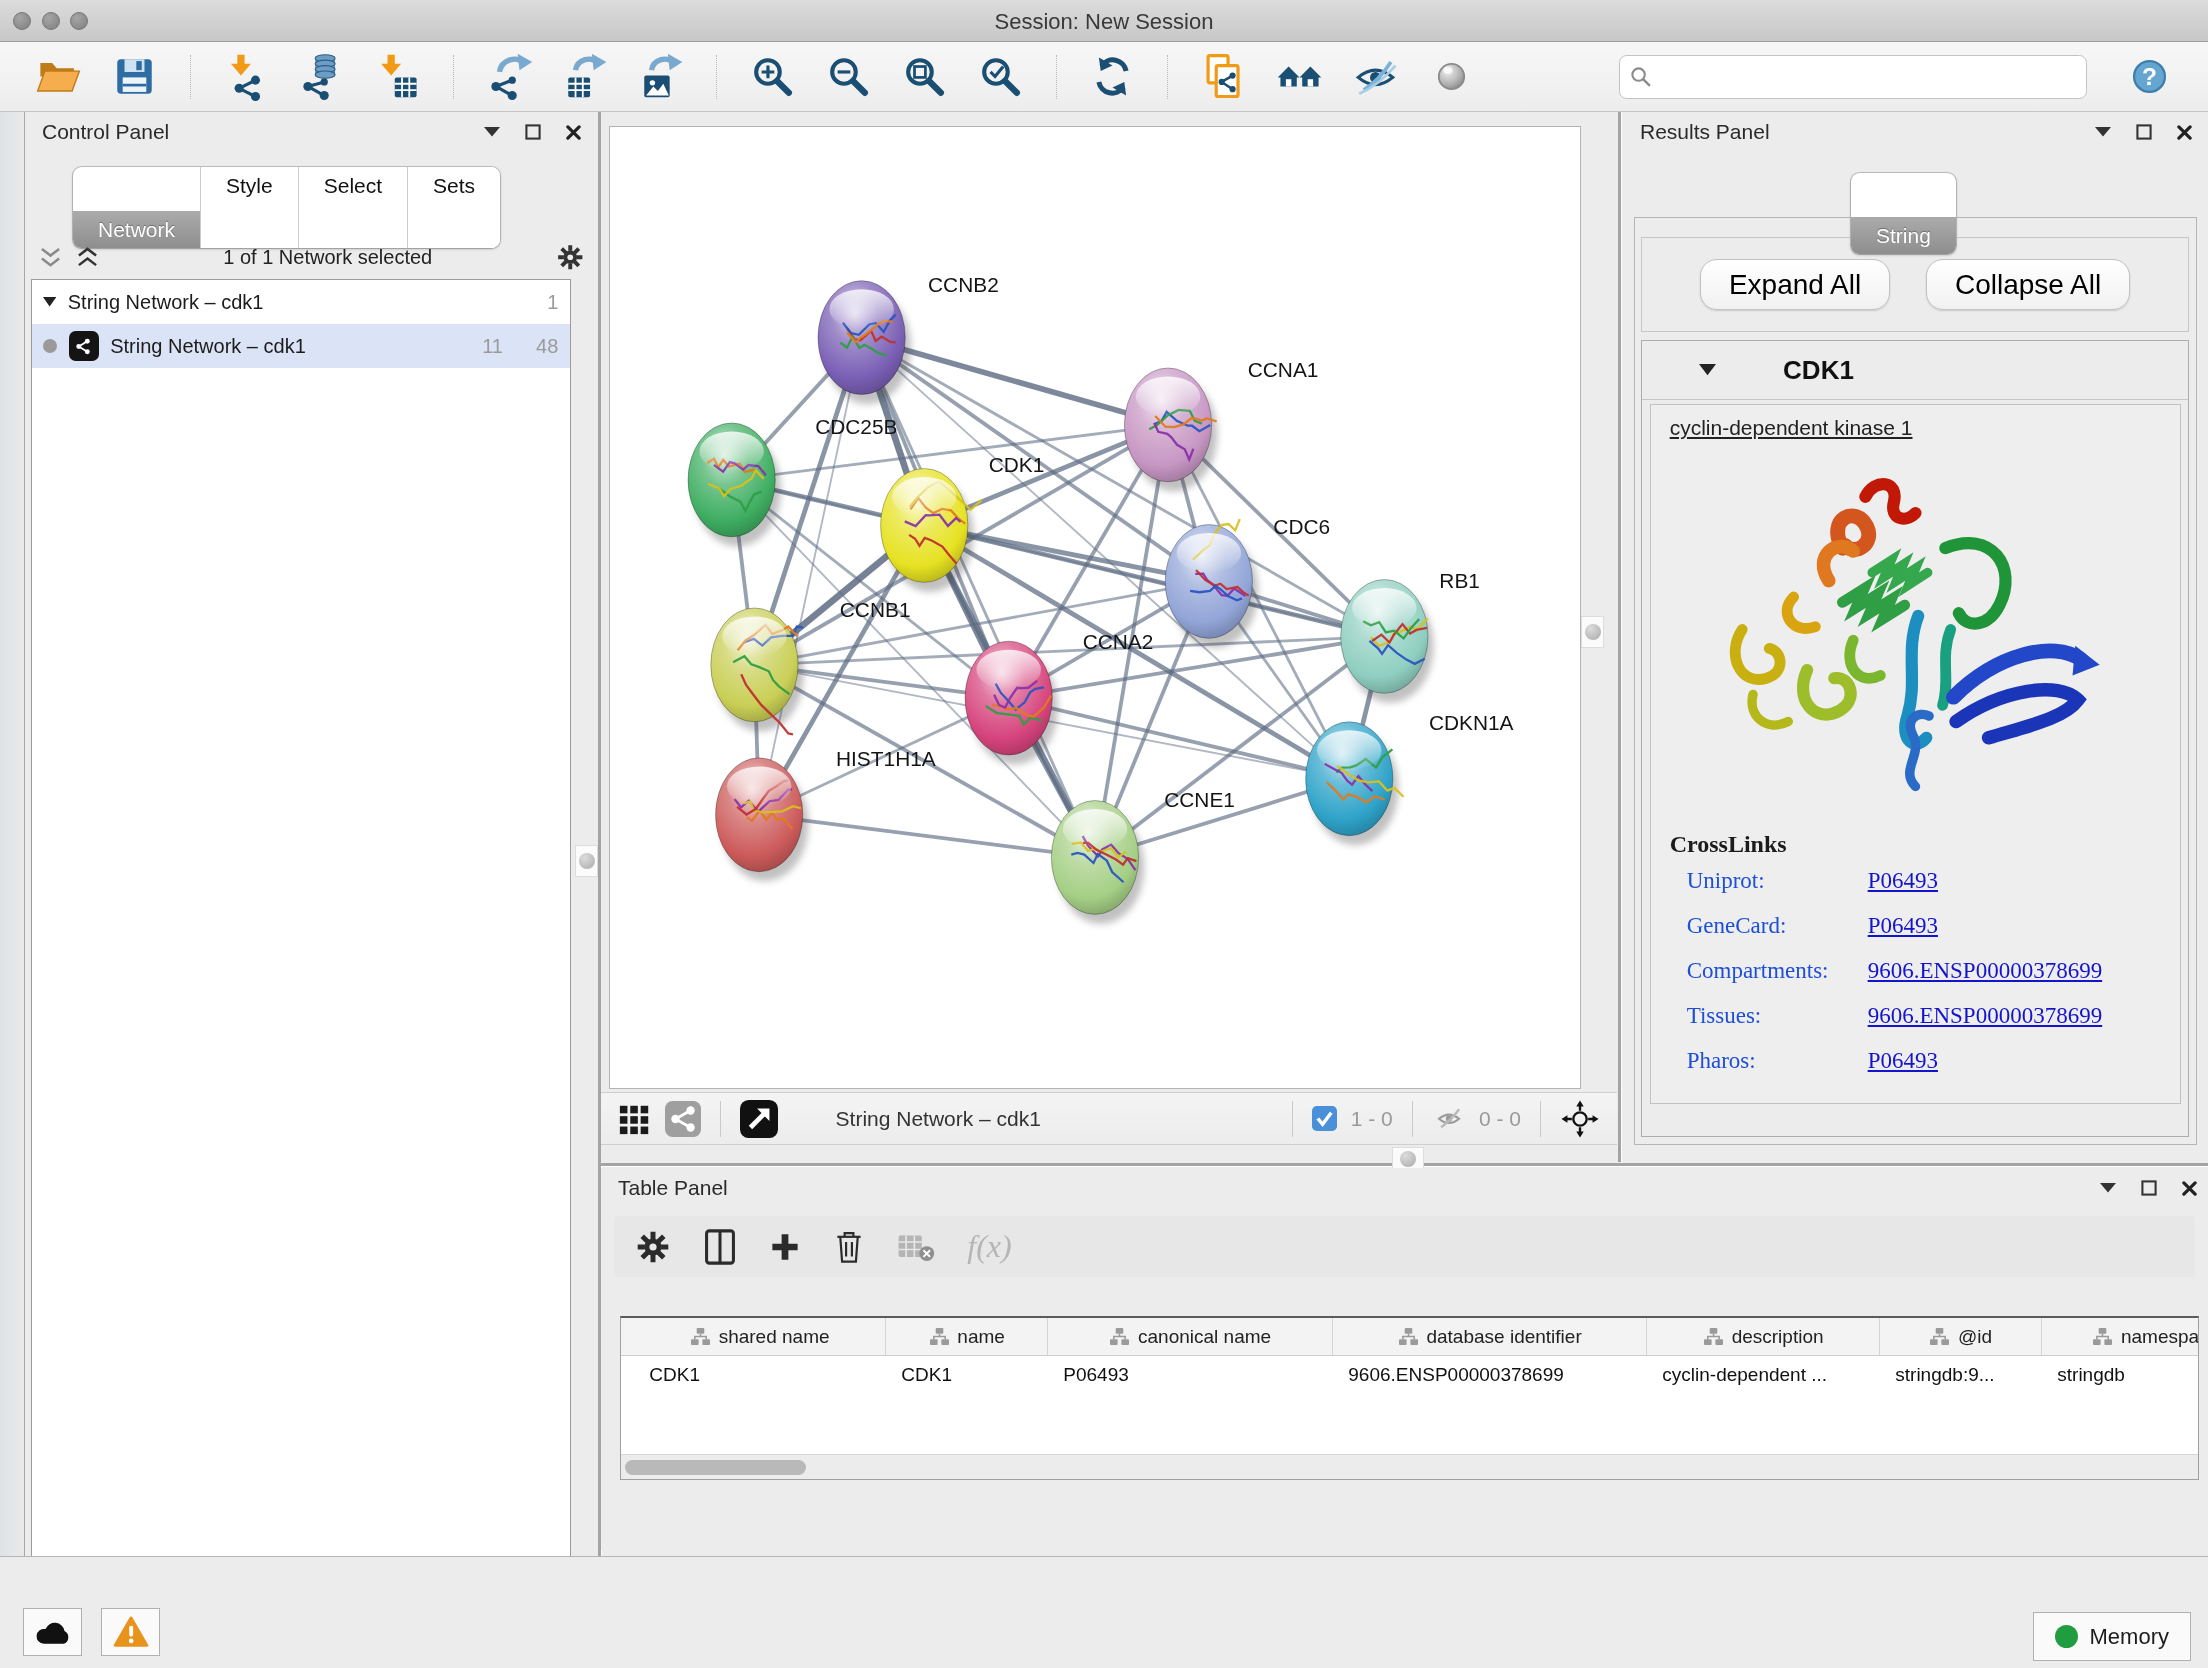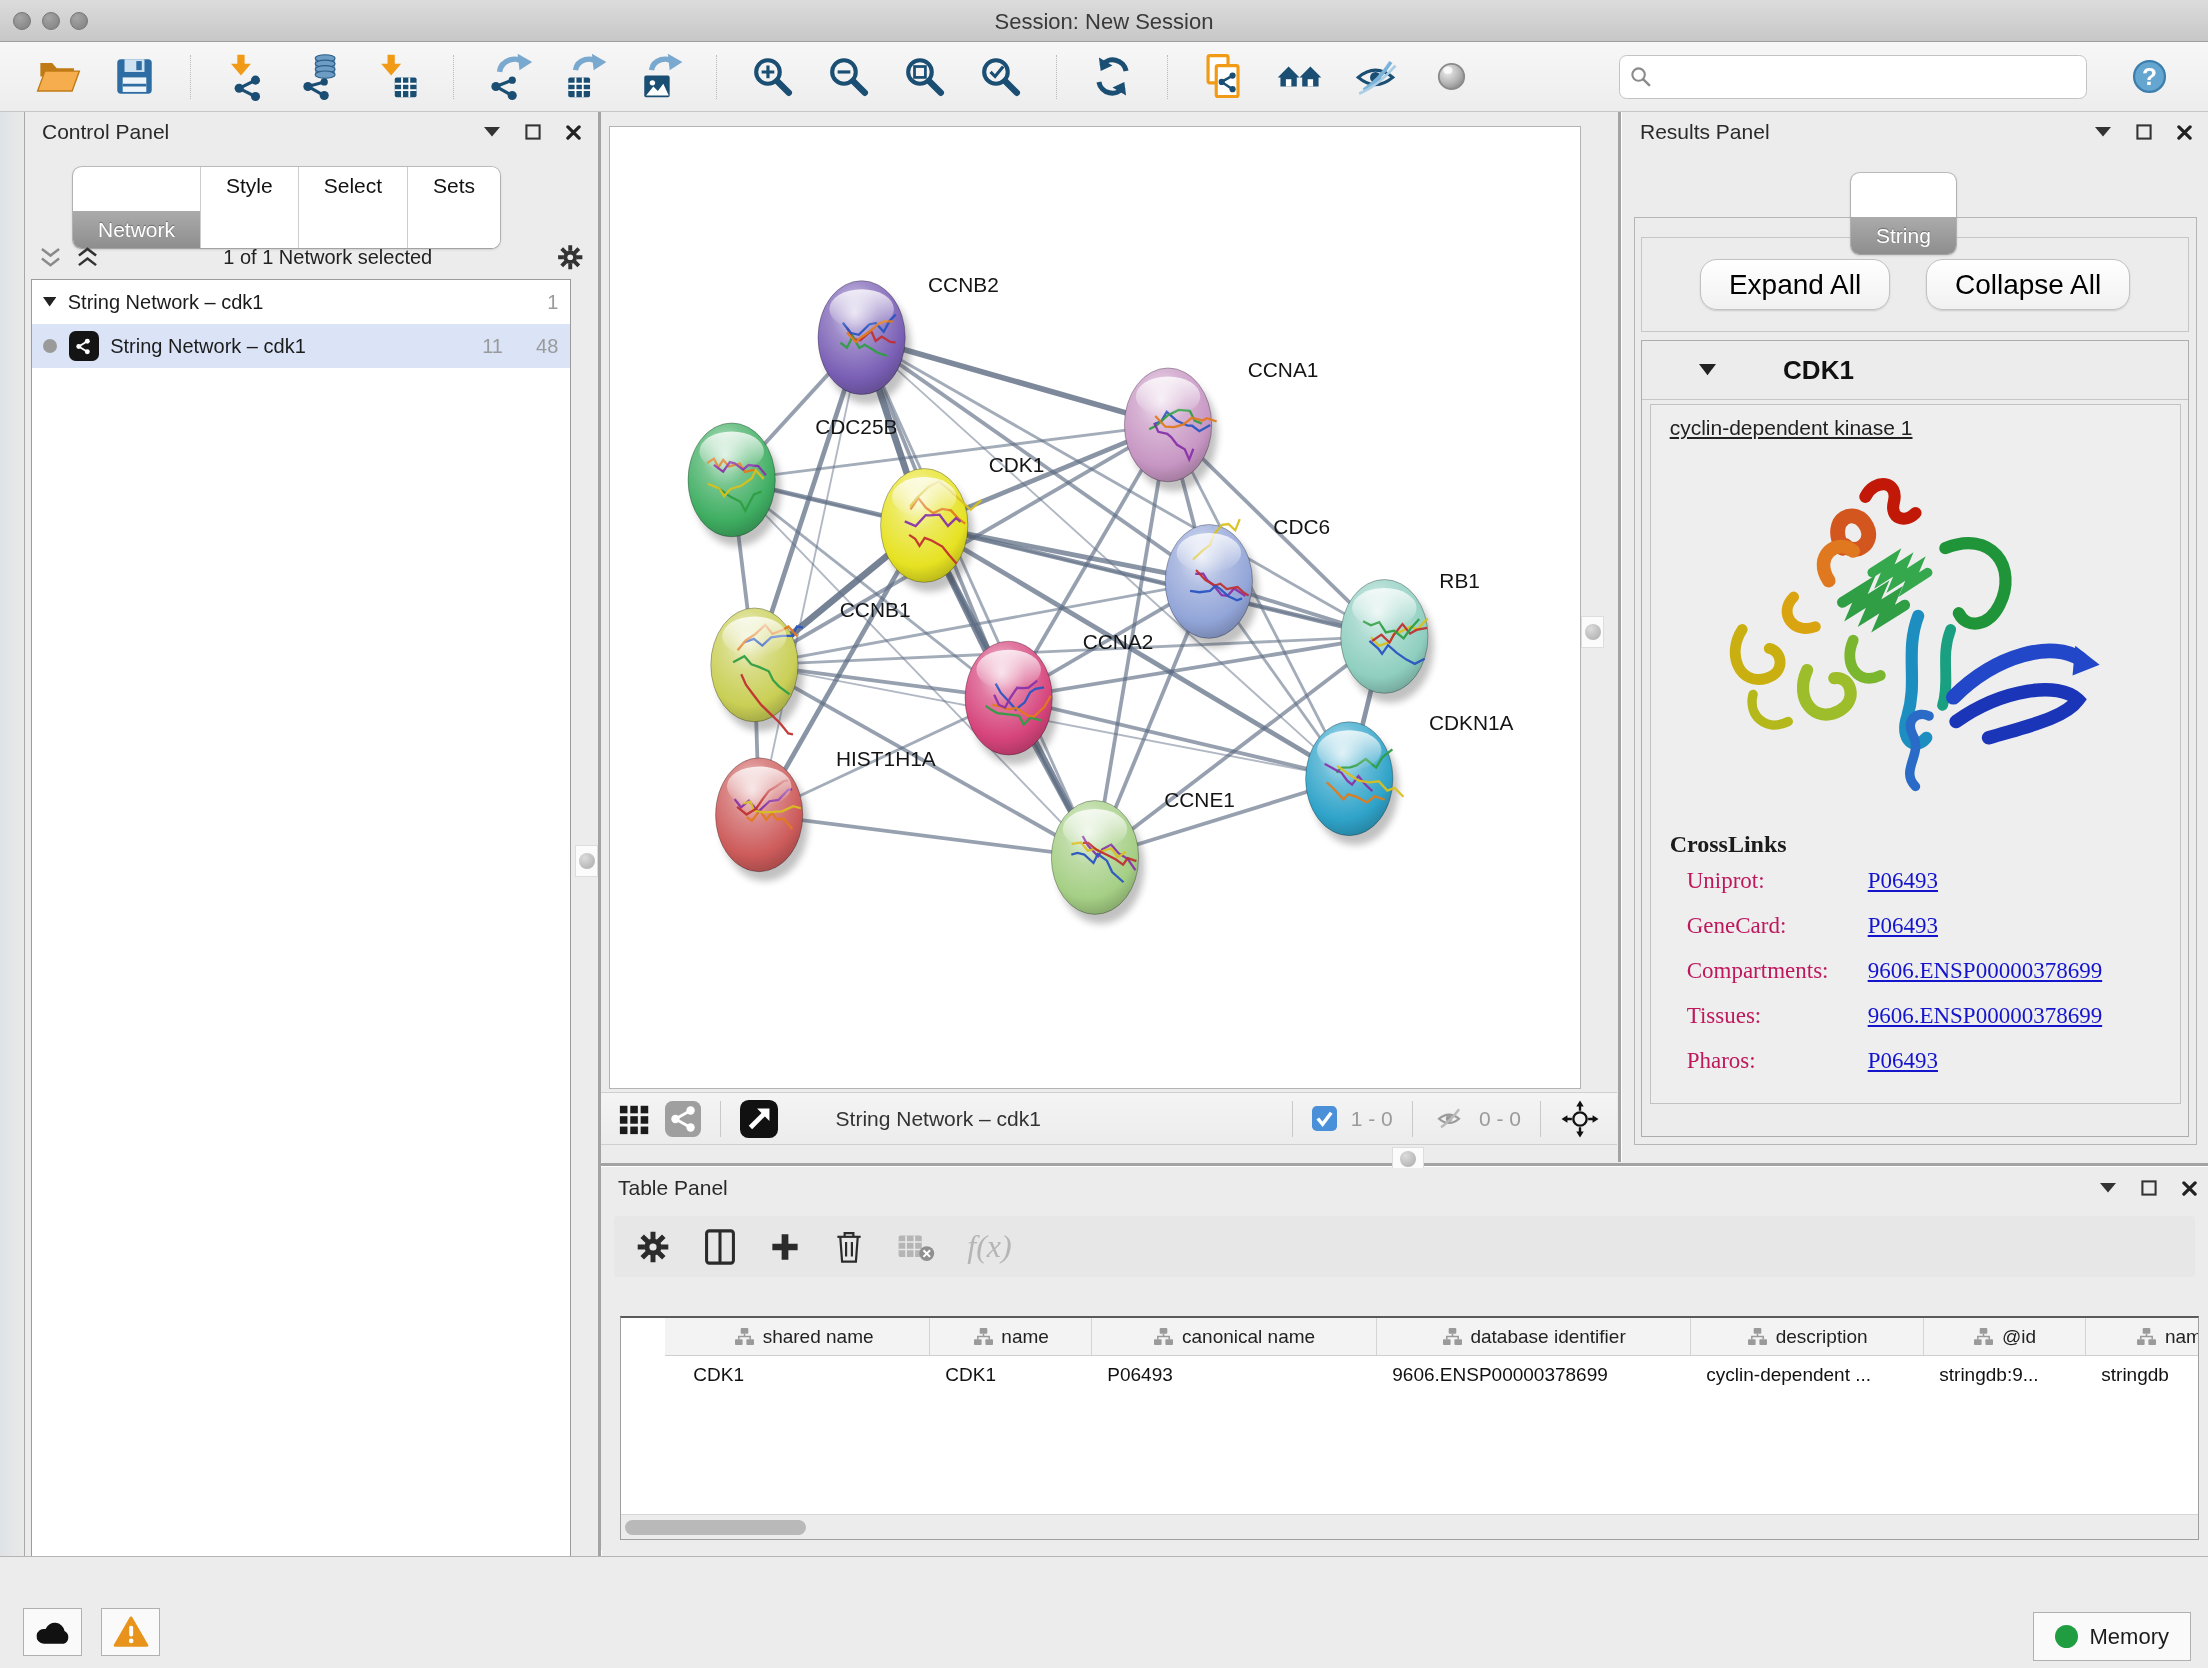--- a/index.html
+++ b/index.html
@@ -75,29 +75,29 @@
   .btnbox { position:absolute; left:5.7px; top:19px; width:548px; height:95px; border:1.9px solid #c6c6c6; display:flex; align-items:center; justify-content:center; gap:36px; }
   .gbox { position:absolute; left:5.7px; top:122px; width:548px; height:797px; border:1.9px solid #adadad; background:#ececec; }
   .ghead { height:59px; display:flex; align-items:center; gap:67px; padding:0 57px; border-bottom:1px solid #c6c6c6; }
   .ghead .gname { font-size:26px; font-weight:bold; color:#111; }
   .ginner { position:absolute; left:7.6px; top:63px; width:531px; height:700px; border:1px solid #c2c2c2; background:#eeeeee; padding:11.4px 19px; overflow:hidden; }
   .gdesc { font-size:21px; color:#222;text-decoration:underline; }
   .ribbon { display:block; margin:27px auto 5.7px auto; }
   .xl { font-family:"Liberation Serif", serif; }
   .xl-title { font-size:24px; font-weight:bold; margin-top:12px; }
   .xl-row { display:flex; align-items:center; height:45px; padding-left:17px; font-size:23px; }
-  .xl-label { width:181px; color:#be185d; }
+  .xl-label { width:181px; color:#1d4ed8; }
   .xl-link { color:#1414cc; text-decoration:underline; }
 
   
   .tpanel { position:absolute; left:601px; top:1168px; width:1607px; height:382px; background:#ececec; }
   .ttool { position:absolute; left:13.3px; top:48px; width:1581px; height:61px; background:#e7e7e7; border-radius:3.8px;
     display:flex; align-items:center; gap:32px; padding:0 21px; }
-  .tablebox { position:absolute; left:19px; top:148px; width:1579px; height:224px; background:#fff;
-    border:1px solid #9f9f9f; border-top:2.9px solid #5a5a5a; overflow:hidden;padding-left:44px; }
+  .tablebox { position:absolute; left:19px; top:148px; width:1579px; height:164px; background:#fff;
+    border:1px solid #9f9f9f; border-top:2.9px solid #5a5a5a; overflow:hidden; }
   .thead { display:flex; height:38px; background:#f3f3f3; border-bottom:1px solid #cfcfcf; }
   .th { display:flex; align-items:center; justify-content:center; gap:7.6px; font-size:19px; color:#222; border-right:1px solid #d4d4d4; overflow:hidden; white-space:nowrap; flex:0 0 auto; }
   .tr { display:flex; height:38px; align-items:center; }
   .td { padding-left:15px; font-size:19px; color:#111; overflow:hidden; white-space:nowrap; flex:0 0 auto; }
   .hscroll { position:absolute; left:0; bottom:0; width:1577px; height:25px; background:#ececec; border-top:1px solid #d7d7d7; }
   .hthumb { position:absolute; left:3.8px; top:4.8px; width:181px; height:15px; border-radius:7.6px; background:#b9b9b9; }
 
   
   .bottomband { position:absolute; left:0; top:1556px; width:2208px; height:112px; background:#ececec; border-top:1.9px solid #b4b4b4; }
   .btabs { position:absolute; left:1124px; top:21px; }

